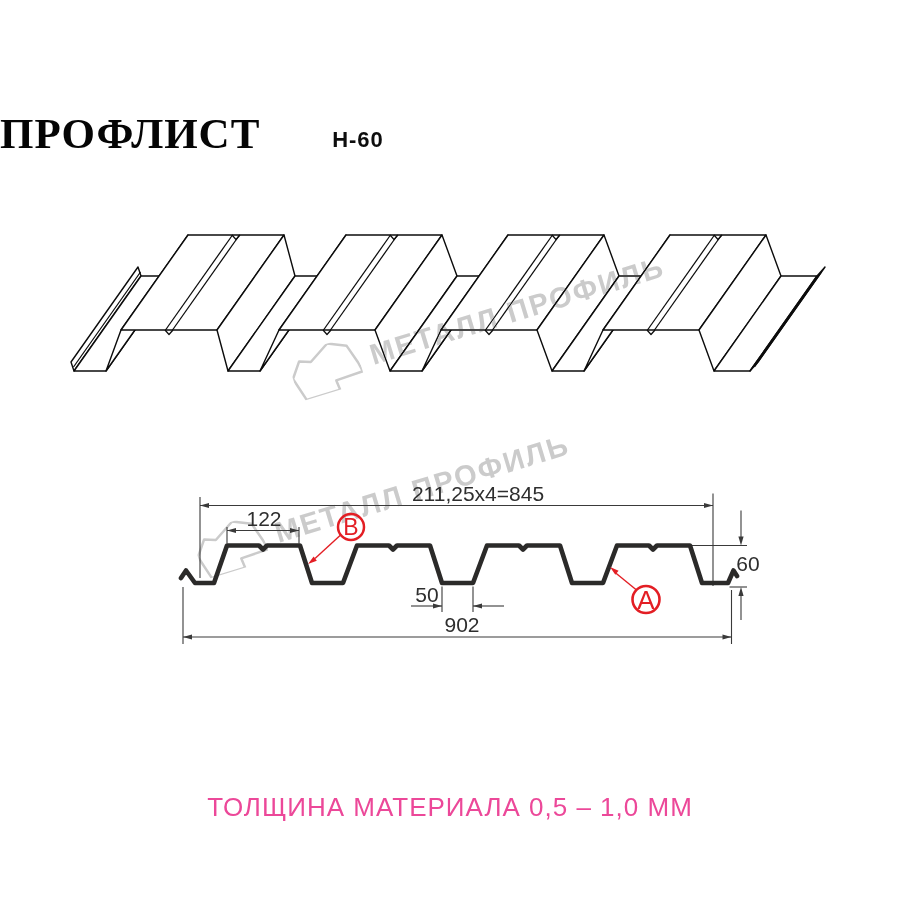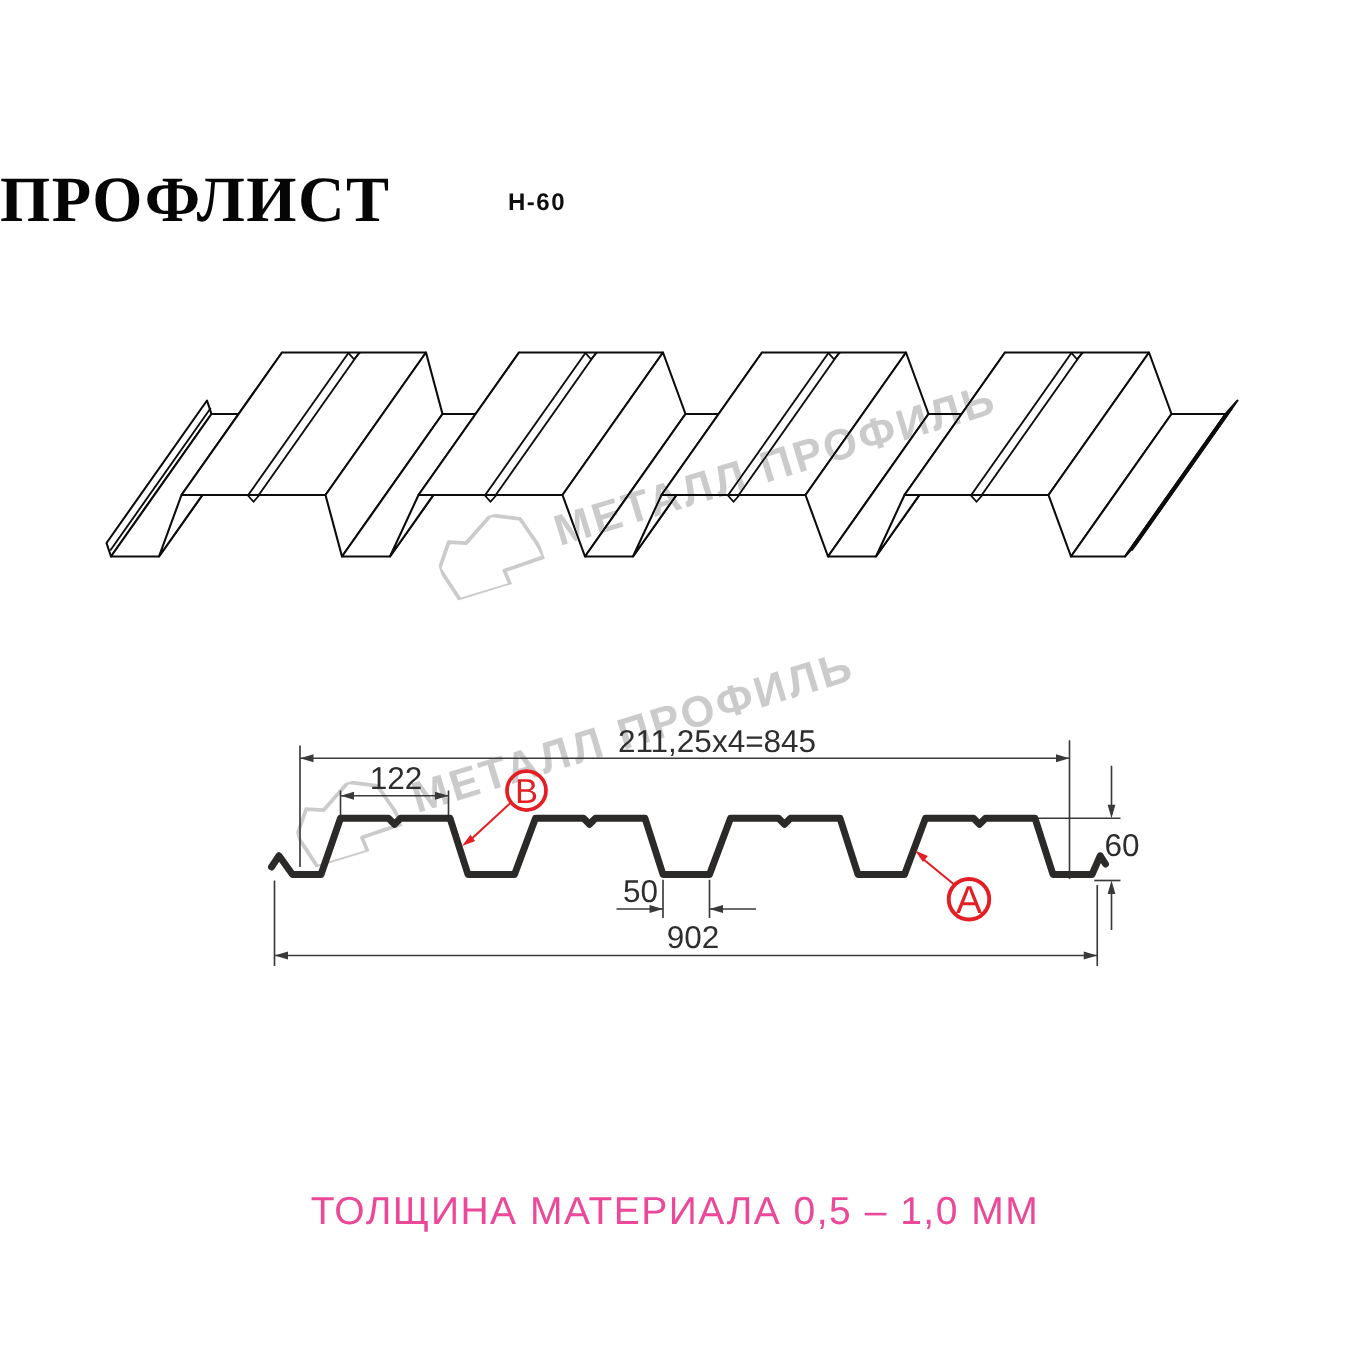--- a/index.html
+++ b/index.html
@@ -1,21 +1,21 @@
 <!DOCTYPE html>
 <html><head>
 <meta charset="utf-8">
 <style>
   html,body{margin:0;padding:0;}
   body{width:900px;height:900px;background:#ffffff;position:relative;overflow:hidden;
        font-family:"Liberation Sans",sans-serif;}
   .title{position:absolute;top:80px;left:0;width:816px;
          font-size:43px;font-weight:700;letter-spacing:1px;color:#050505;font-family:Liberation Serif, serif;}
   .subtitle{position:absolute;top:127px;left:0;width:716px;text-align:center;
-         font-size:16px;font-weight:700;letter-spacing:1px;color:#0d0d0d;}
+         font-size:22px;font-weight:700;letter-spacing:1px;color:#0d0d0d;}
   .footer{position:absolute;top:792px;left:0;width:900px;text-align:center;
          font-size:26px;font-weight:400;letter-spacing:1px;color:#ec4899;}
   .wm{position:absolute;display:flex;align-items:center;gap:12px;height:48px;
       transform:rotate(-17deg);transform-origin:0 50%;
       color:#cbcbcb;font-weight:700;font-size:29px;letter-spacing:2px;white-space:nowrap;}
   .wm1{left:293px;top:355px;mix-blend-mode:darken;}
   .wm2{left:198px;top:533px;}
   .wm svg{width:69px;height:48px;flex:0 0 auto;}
   #drawing{position:absolute;left:0;top:0;}
   .face{fill:#ffffff;stroke:#0c0c0c;stroke-width:1.4;stroke-linejoin:round;}

